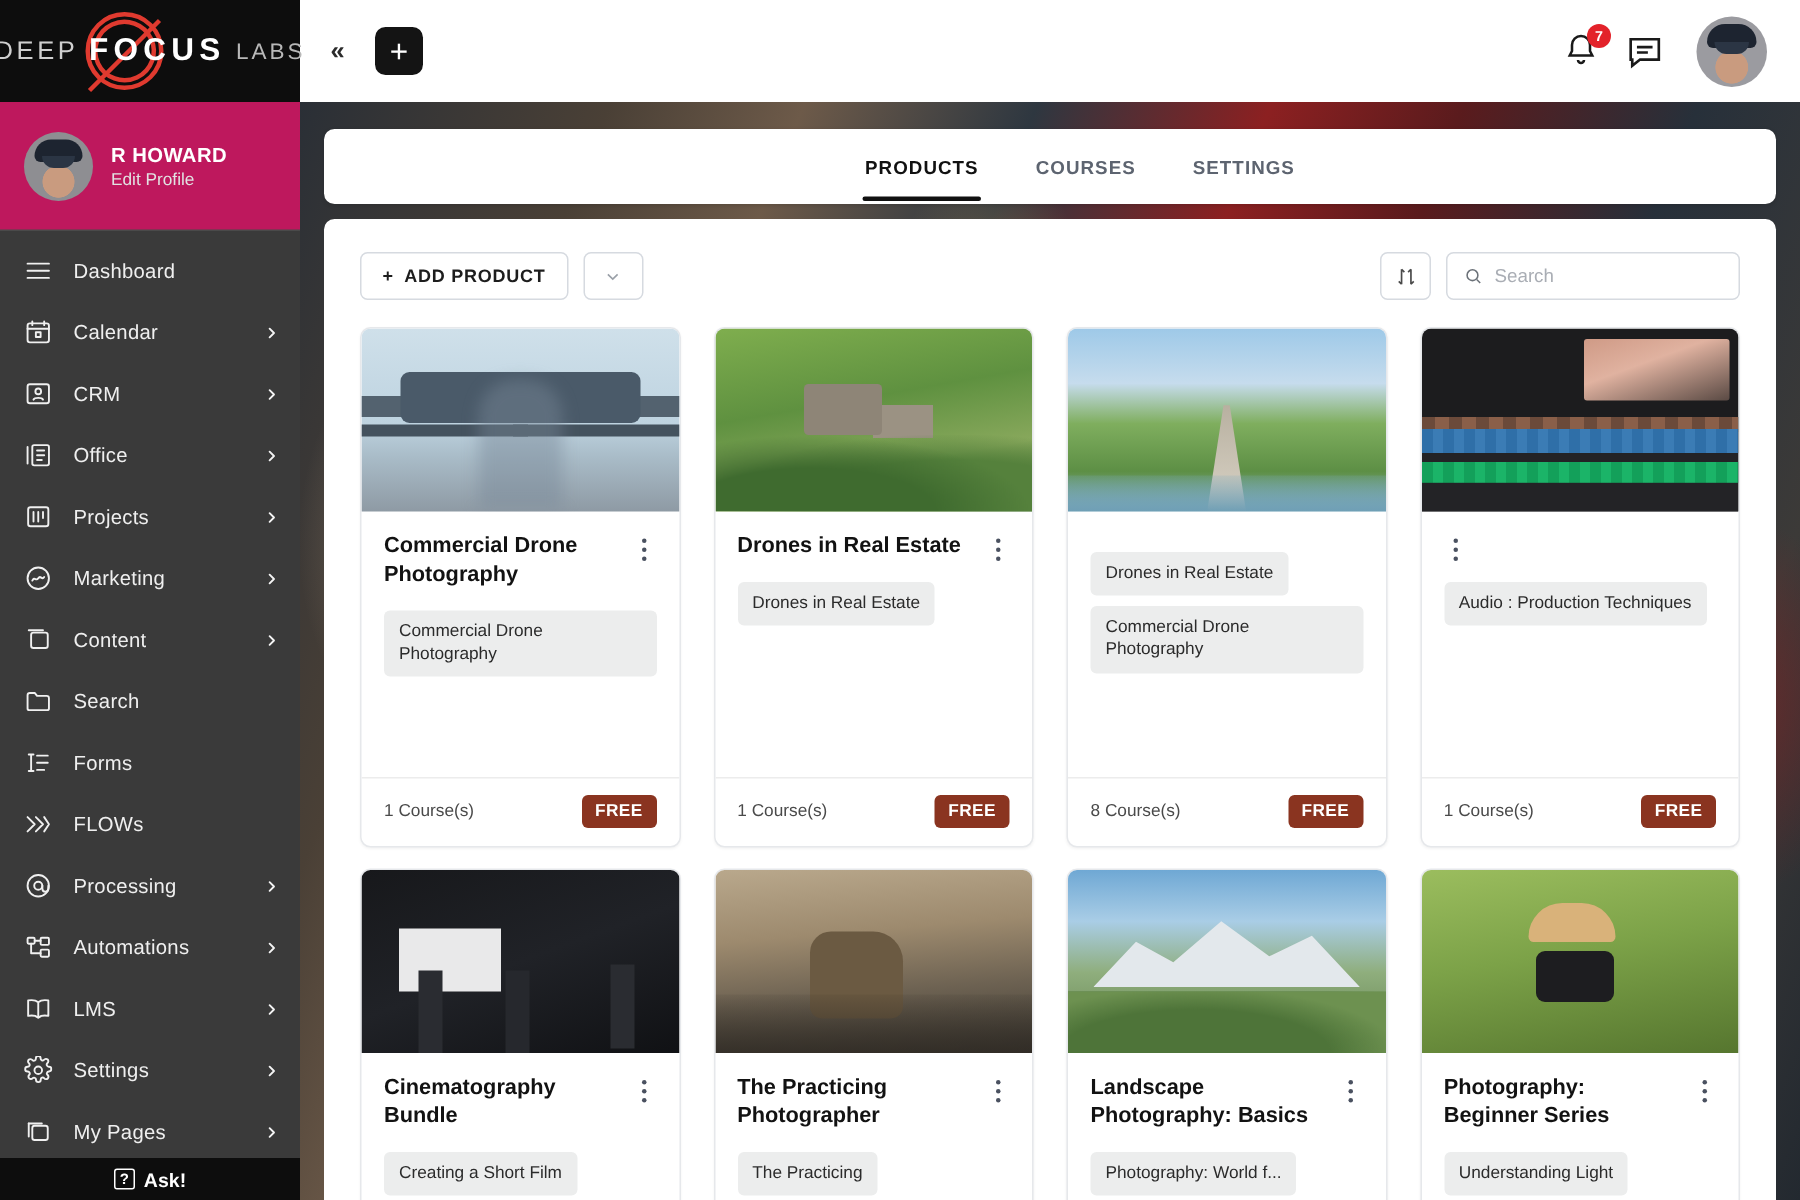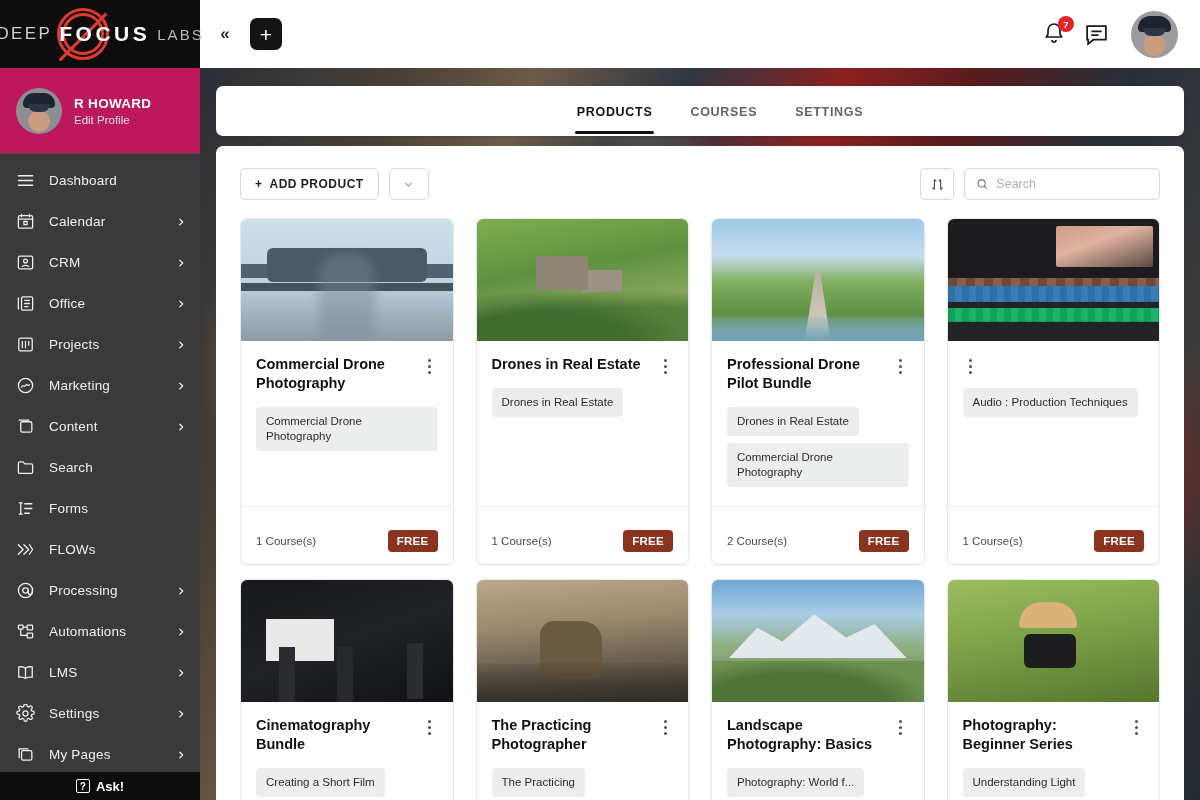--- a/index.html
+++ b/index.html
@@ -220,21 +220,21 @@
   }
   .kebab span { width: 3px; height: 3px; background: #4a5160; border-radius: 50%; }
   .tags { margin-top: 13px; display: flex; flex-direction: column; gap: 7px; }
   .tag {
     background: #eceded; border-radius: 4px; padding: 7px 10px;
     font-size: 11.5px; color: #2b2b2b; line-height: 1.32; align-self: flex-start;
     max-width: 100%;
   }
   .card-foot {
     margin-top: auto; border-top: 1px solid #ececec;
-    padding: 23px 15px 12px; display: flex; align-items: center; justify-content: space-between;
+    padding: 11px 15px 12px; display: flex; align-items: center; justify-content: space-between;
   }
   .courses-cnt { font-size: 11.5px; color: #4a4a4a; }
   .price-badge {
     background: #8a3420; color: #fff; font-size: 11.5px; font-weight: 700;
     padding: 5px 9px; border-radius: 4px; letter-spacing: .3px;
   }
 
   
   .img-drone {
     background: linear-gradient(180deg,#cfe0ea 0%,#bed3e0 52%,#a9bcc8 70%,#8e9aa4 100%);
@@ -589,35 +589,27 @@
               </div>
             </div>
             <div class="card-foot">
               <span class="courses-cnt">1 Course(s)</span>
               <span class="price-badge">FREE</span>
             </div>
           </div>
           <div class="card">
             <div class="card-img img-road"></div>
             <div class="card-body">
-              <div class="card-head">
-                <div class="card-title">Professional Drone Pilot Bundle</div>
-                <div class="kebab">
-                  <span></span>
-                  <span></span>
-                  <span></span>
-                </div>
-              </div>
               <div class="tags">
                 <div class="tag">Drones in Real Estate</div>
                 <div class="tag">Commercial Drone Photography</div>
               </div>
             </div>
             <div class="card-foot">
-              <span class="courses-cnt">2 Course(s)</span>
+              <span class="courses-cnt">8 Course(s)</span>
               <span class="price-badge">FREE</span>
             </div>
           </div>
           <div class="card">
             <div class="card-img img-editor"></div>
             <div class="card-body">
               <div class="card-head">
                 <div class="kebab">
                   <span></span>
                   <span></span>

